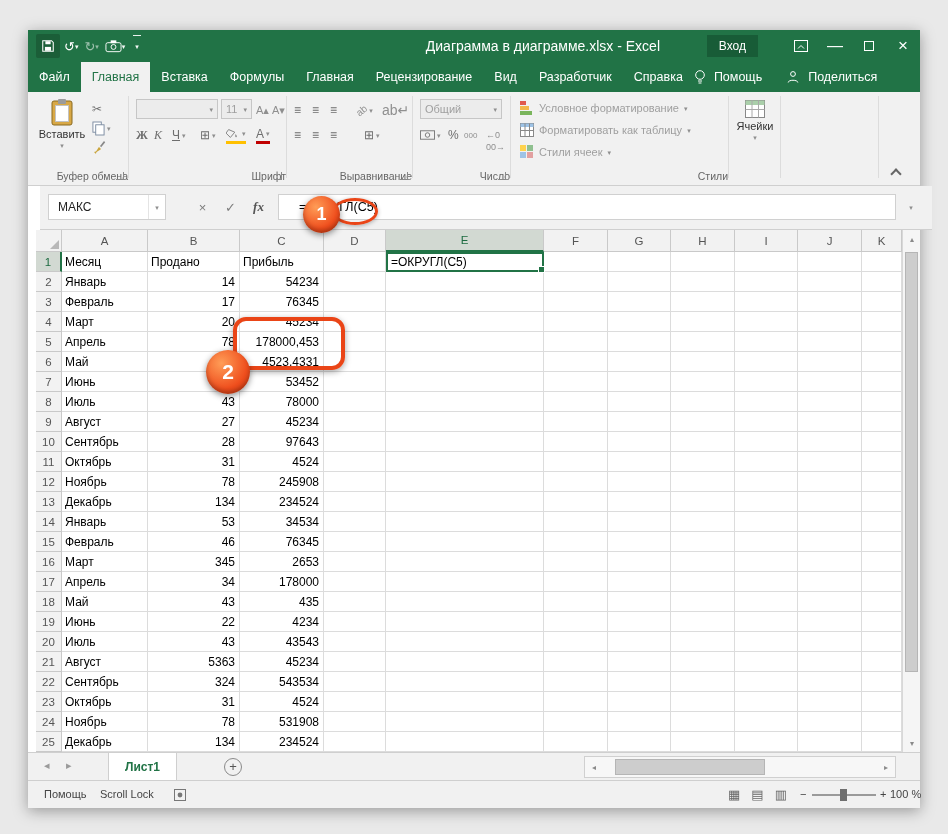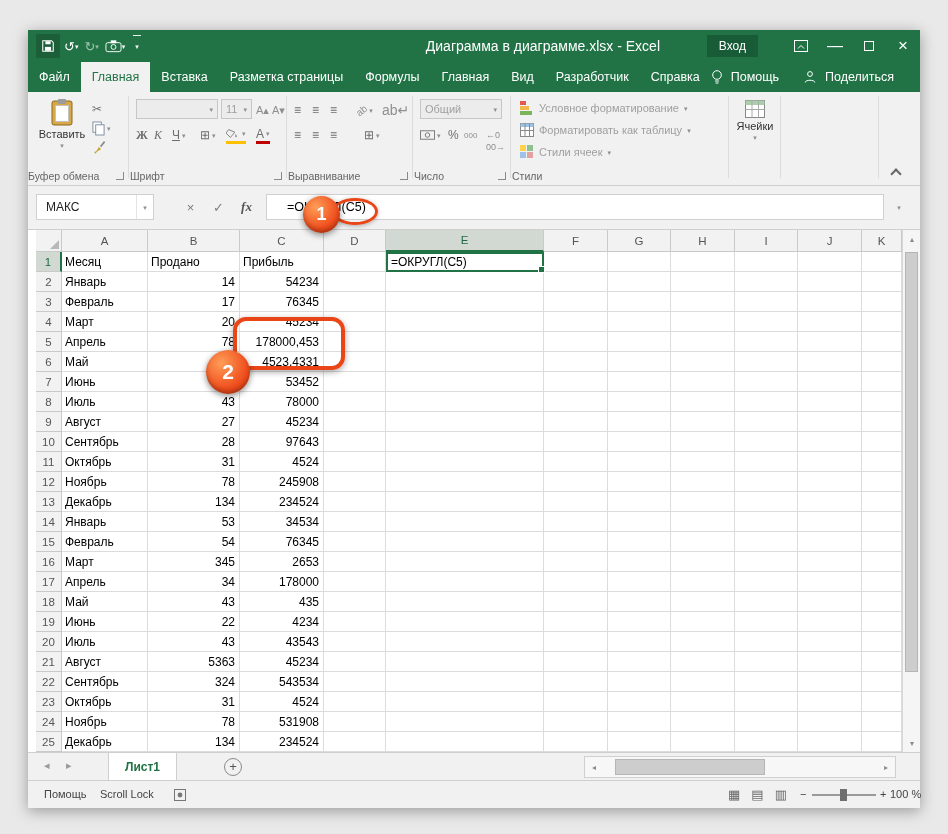--- a/index.html
+++ b/index.html
@@ -23,37 +23,37 @@
   
   .tabrow{position:absolute;left:0;top:32px;width:720px;height:30px;display:flex;align-items:flex-end}
   .tablist{display:flex;height:30px}
   .tab{height:30px;line-height:30px;padding:0 11px;color:#fff;font-size:12.5px;white-space:nowrap}
   .tab.active{background:#f1f1f1;color:#217346}
   .tabextras{margin-left:auto;display:flex;align-items:center;gap:8px;height:30px;padding-right:12px;color:#fff;font-size:12.5px}
   .tabextras .lbl{margin-right:16px}
   
   .ribbon{position:absolute;left:0;top:62px;width:892px;height:94px;background:#f1f1f1;border-bottom:1px solid #cfcfcf;font-size:11px;color:#444}
   .vsep{position:absolute;top:4px;height:82px;width:1px;background:#dcdcdc}
-  .glabel{position:absolute;bottom:3px;text-align:left;font-size:10.5px;color:#666;white-space:nowrap}
+  .glabel{position:absolute;bottom:3px;text-align:right;font-size:10.5px;color:#666;white-space:nowrap}
   .launcher{position:absolute;bottom:5px;width:8px;height:8px;border-right:1px solid #8a8a8a;border-bottom:1px solid #8a8a8a}
   .bigbtn{position:absolute;display:flex;flex-direction:column;align-items:center;gap:2px}
   .bigbtn .blabel{font-size:11px;color:#333;white-space:nowrap}
   .smbtn{position:absolute;display:flex;align-items:center;gap:2px;height:18px;color:#8f8f8f}
   .combo{position:absolute;height:20px;background:#ececec;border:1px solid #c6c6c6;display:flex;align-items:center;justify-content:space-between;padding:0 4px;color:#9f9f9f;font-size:11px}
   .glyph{font-size:12px;color:#6e6e6e;line-height:1}
   .bld{font-weight:bold;font-family:"Liberation Serif",serif}
   .itl{font-style:italic;font-family:"Liberation Serif",serif}
   .und{text-decoration:underline}
   .redbar{border-bottom:3px solid #c00000}
   .goldbar{border-bottom:3px solid #ffc000}
   .rot{display:inline-block;transform:rotate(-40deg);font-size:10px}
   .styrow{position:absolute;display:flex;align-items:center;gap:5px;color:#9f9f9f;font-size:11px;white-space:nowrap}
   .chev{position:absolute;width:8px;height:8px;border-top:2px solid #666;border-left:2px solid #666;transform:rotate(45deg)}
   
-  .fbar{position:absolute;left:0;top:156px;width:892px;height:44px;background:#f1f1f1;border-bottom:1px solid #cfcfcf}
+  .fbar{position:absolute;left:12px;top:156px;width:892px;height:44px;background:#f1f1f1;border-bottom:1px solid #cfcfcf}
   .namebox{position:absolute;left:8px;top:8px;width:118px;height:26px;background:#fff;border:1px solid #d0d0d0;display:flex;align-items:center;font-size:12px;color:#222}
   .namebox .txt{padding-left:9px;flex:1}
   .namebox .carzone{width:17px;height:100%;border-left:1px solid #e4e4e4;display:flex;align-items:center;justify-content:center}
   .fbtn{position:absolute;top:8px;width:25px;height:26px;display:flex;align-items:center;justify-content:center;color:#7d7d7d;font-size:13px}
   .fx{font-style:italic;font-weight:bold;font-family:"Liberation Serif",serif;color:#555}
   .finput{position:absolute;left:238px;top:8px;width:618px;height:26px;background:#fff;border:1px solid #d0d0d0;display:flex;align-items:center;padding-left:20px;font-size:12.5px;color:#000}
   
   .grid{position:absolute;left:8px;top:200px;width:866px;display:grid;background:#fff}
   .hdr{background:#f2f2f2;border-right:1px solid #c9c9c9;border-bottom:1px solid #c9c9c9;color:#555;font-size:11.5px;display:flex;align-items:center;justify-content:center}
   .hdr.act{background:#d2d9d2;color:#1d6b41}
@@ -143,23 +143,23 @@
             <span>×</span>
           </span>
       </div>
     </div>
 
     <div class="tabrow">
       <div class="tablist">
           <div class="tab file-tab">Файл</div>
           <div class="tab active">Главная</div>
           <div class="tab">Вставка</div>
-          <div class="tab">Разметка страницы</div>
           <div class="tab">Формулы</div>
           <div class="tab">Главная</div>
+          <div class="tab">Рецензирование</div>
           <div class="tab">Вид</div>
           <div class="tab">Разработчик</div>
           <div class="tab">Справка</div>
         </div>
       <div class="tabextras">
         <svg width="12" height="16" viewBox="0 0 12 16">
             <circle cx="6" cy="6" r="4.3" fill="none" stroke="#fff"></circle>
             <path d="M4 12h4M4.5 14h3" stroke="#fff"></path>
           </svg>
         <span class="lbl">Помощь</span>
@@ -553,21 +553,21 @@
         <div class="cell"></div>
         <div class="cell"></div>
         <div class="cell"></div>
         <div class="cell"></div>
         <div class="cell"></div>
         <div class="cell"></div>
         <div class="cell"></div>
         <div class="cell"></div>
         <div class="hdr rowhdr">15</div>
         <div class="cell">Февраль</div>
-        <div class="cell num">54</div>
+        <div class="cell num">46</div>
         <div class="cell num">76345</div>
         <div class="cell"></div>
         <div class="cell"></div>
         <div class="cell"></div>
         <div class="cell"></div>
         <div class="cell"></div>
         <div class="cell"></div>
         <div class="cell"></div>
         <div class="cell"></div>
         <div class="hdr rowhdr">16</div>

